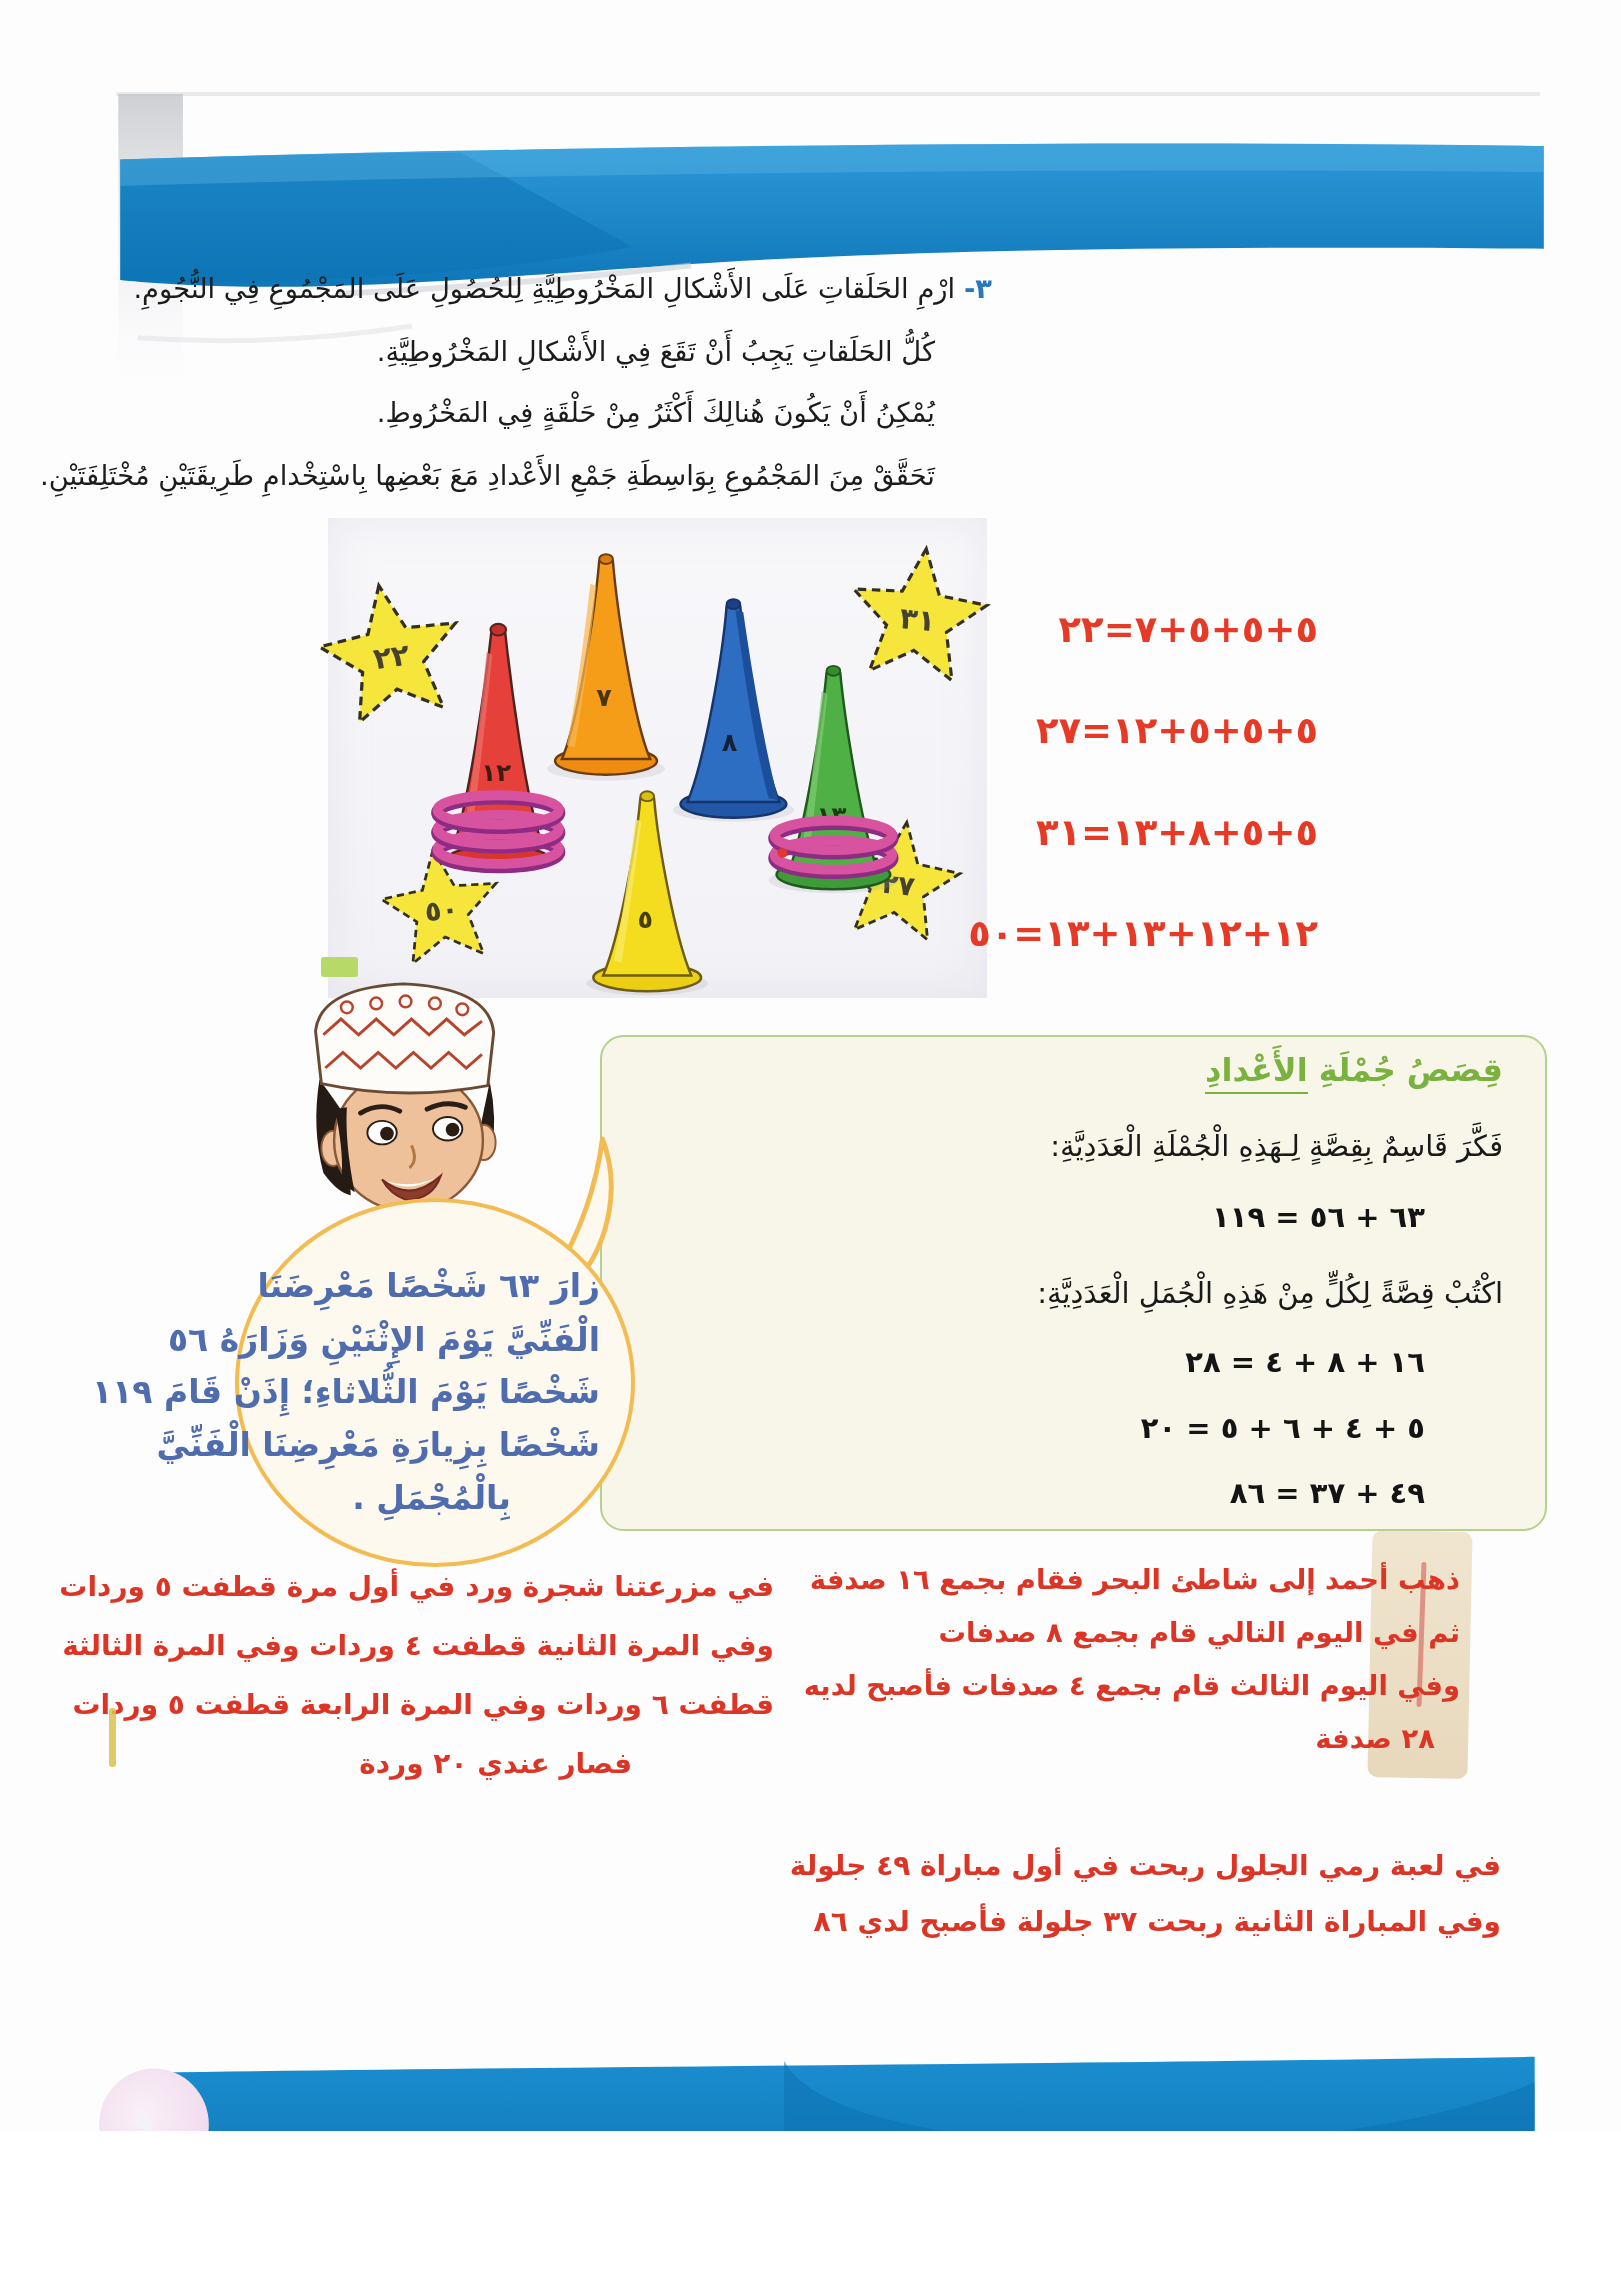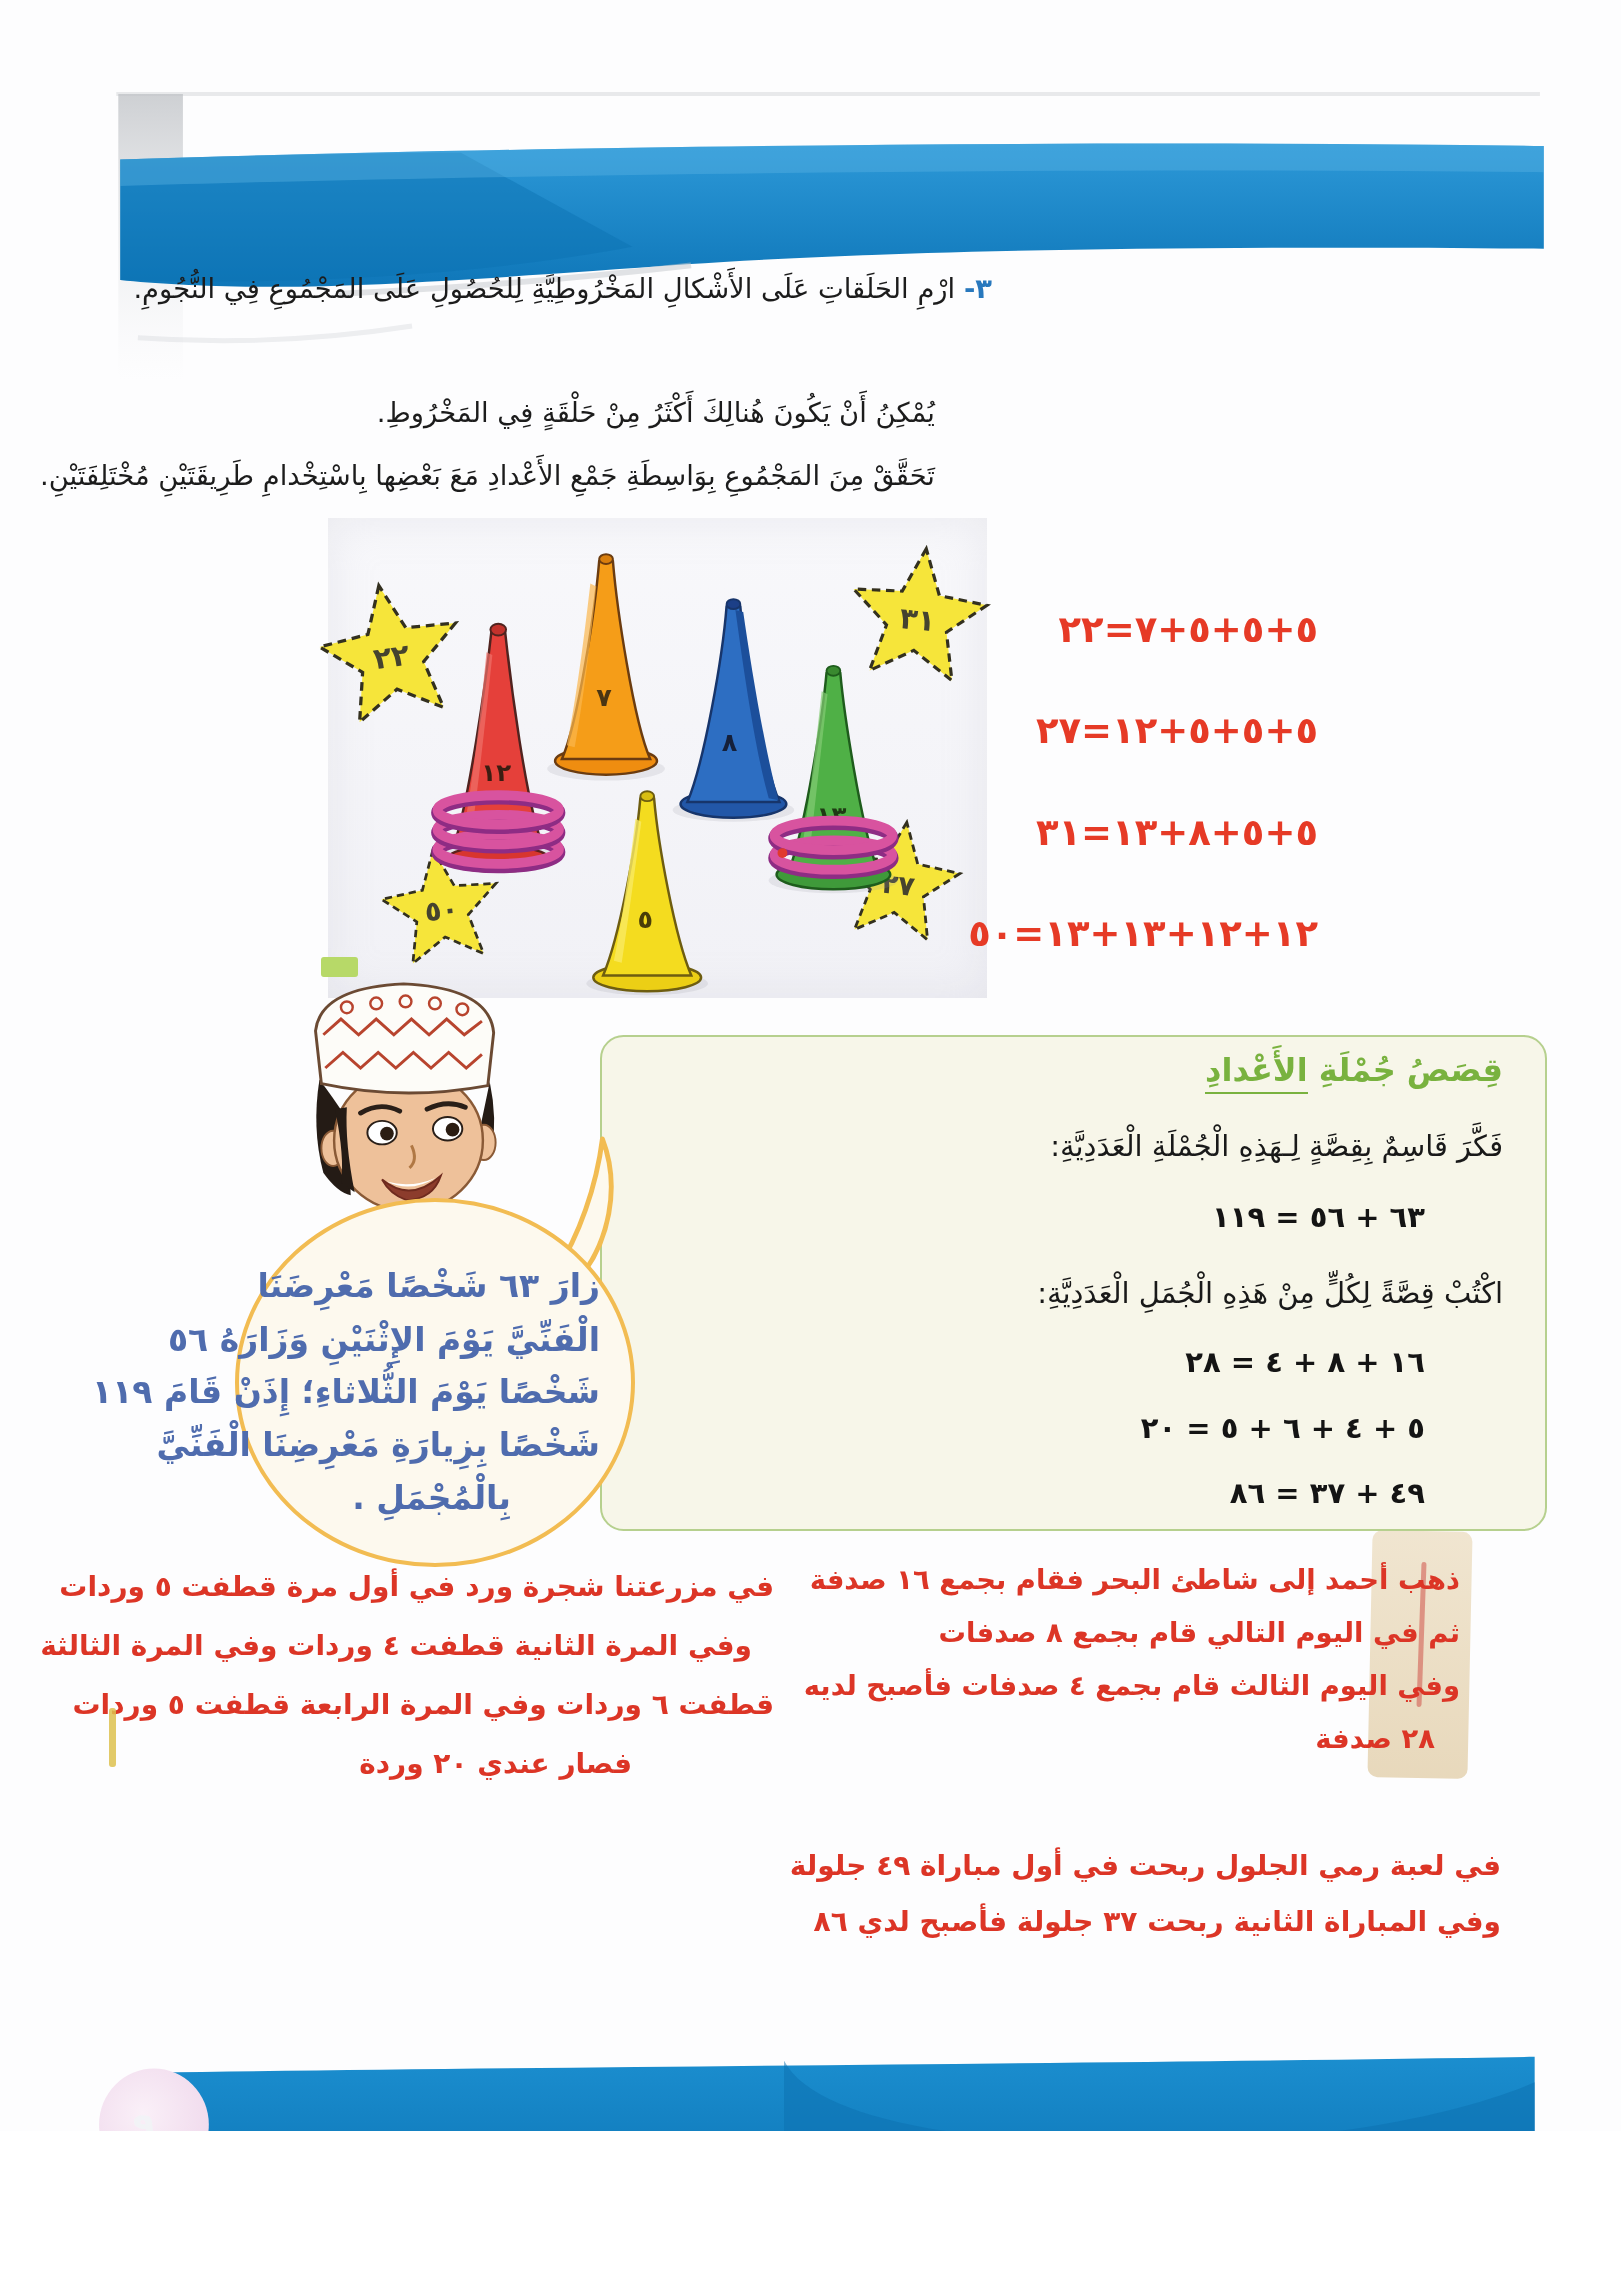--- a/index.html
+++ b/index.html
@@ -54,20 +54,21 @@
     <path d="M 122,163 C 280,158 400,156 470,156 L 645,252 C 500,280 300,292 122,286 Z" fill="#0c72b2" opacity="0.45"></path>
     <path d="M 122,163 C 450,152 1050,142 1576,149 L 1576,176 C 1050,170 450,180 122,190 Z" fill="#5cb5e4" opacity="0.4"></path>
     <path d="M 345,300 C 480,294 590,284 705,271" stroke="#c3c7cc" stroke-width="6" fill="none" opacity="0.5"></path>
     <path d="M 140,345 C 240,352 330,347 420,333" stroke="#cfd2d6" stroke-width="5" fill="none" opacity="0.35"></path>
   </svg>
 
   <div class="abs ar qline" style="right:629px;top:272px;">
     <span class="qnum">٣-</span>
     <span>ارْمِ الحَلَقاتِ عَلَى الأَشْكالِ المَخْرُوطِيَّةِ لِلحُصُولِ عَلَى المَجْمُوعِ فِي النُّجُومِ.</span>
   </div>
+  <div class="abs ar qline" style="right:686px;top:335px;">كُلُّ الحَلَقاتِ يَجِبُ أَنْ تَقَعَ فِي الأَشْكالِ المَخْرُوطِيَّةِ.</div>
   <div class="abs ar qline" style="right:686px;top:396px;">يُمْكِنُ أَنْ يَكُونَ هُنالِكَ أَكْثَرُ مِنْ حَلْقَةٍ فِي المَخْرُوطِ.</div>
   <div class="abs ar qline" style="right:686px;top:459px;">تَحَقَّقْ مِنَ المَجْمُوعِ بِوَاسِطَةِ جَمْعِ الأَعْدادِ مَعَ بَعْضِها بِاسْتِخْدامِ طَرِيقَتَيْنِ مُخْتَلِفَتَيْنِ.</div>
 
   <div class="panel-bg"></div>
   <svg class="panel" viewBox="0 0 700 505">
     <g>
       <path d="M 0,-1 L -0.265,-0.364 L -0.951,-0.309 L -0.428,0.139 L -0.588,0.809 L 0,0.45 L 0.588,0.809 L 0.428,0.139 L 0.951,-0.309 L 0.265,-0.364 Z" transform="translate(79,150) rotate(-10) scale(74)" fill="#f6e53a" stroke="#33301f" stroke-width="0.045" stroke-dasharray="0.12 0.08"></path>
       <text x="79" y="160" text-anchor="middle" font-size="30" font-weight="bold" fill="#45432f" transform="rotate(-8 79 150)">٢٢</text>
     </g>
     <g>
@@ -208,21 +209,21 @@
     <span class="u">الأَعْدادِ</span>
   </div>
   <div class="abs ar gtext" style="right:118px;top:1129px;z-index:2;">فَكَّرَ قَاسِمٌ بِقِصَّةٍ لِـهَذِهِ الْجُمْلَةِ الْعَدَدِيَّةِ:</div>
   <div class="abs geq eq-ltr" style="right:196px;top:1200px;z-index:2;">١١٩ = ٥٦ + ٦٣</div>
   <div class="abs ar gtext" style="right:118px;top:1276px;z-index:2;">اكْتُبْ قِصَّةً لِكُلٍّ مِنْ هَذِهِ الْجُمَلِ الْعَدَدِيَّةِ:</div>
   <div class="abs geq eq-ltr" style="right:196px;top:1345px;z-index:2;">٢٨ = ٤ + ٨ + ١٦</div>
   <div class="abs geq eq-ltr" style="right:196px;top:1411px;z-index:2;">٢٠ = ٥ + ٦ + ٤ + ٥</div>
   <div class="abs geq eq-ltr" style="right:196px;top:1476px;z-index:2;">٨٦ = ٣٧ + ٤٩</div>
 
   <div class="abs ar hand-red" style="right:847px;top:1570px;">في مزرعتنا شجرة ورد في أول مرة قطفت ٥ وردات</div>
-  <div class="abs ar hand-red" style="right:869px;top:1629px;">وفي المرة الثانية قطفت ٤ وردات وفي المرة الثالثة</div>
+  <div class="abs ar hand-red" style="right:847px;top:1629px;">وفي المرة الثانية قطفت ٤ وردات وفي المرة الثالثة</div>
   <div class="abs ar hand-red" style="right:847px;top:1688px;">قطفت ٦ وردات وفي المرة الرابعة قطفت ٥ وردات</div>
   <div class="abs ar hand-red" style="right:989px;top:1747px;">فصار عندي ٢٠ وردة</div>
 
   <div class="tan-strip"></div>
   <div class="red-streak"></div>
   <div class="abs ar hand-red" style="right:161px;top:1564px;font-size:27.4px;">ذهب أحمد إلى شاطئ البحر فقام بجمع ١٦ صدفة</div>
   <div class="abs ar hand-red" style="right:161px;top:1617px;font-size:27.4px;">ثم في اليوم التالي قام بجمع ٨ صدفات</div>
   <div class="abs ar hand-red" style="right:161px;top:1670px;font-size:27.4px;">وفي اليوم الثالث قام بجمع ٤ صدفات فأصبح لديه</div>
   <div class="abs ar hand-red" style="right:186px;top:1723px;font-size:27.4px;">٢٨ صدفة</div>
 

